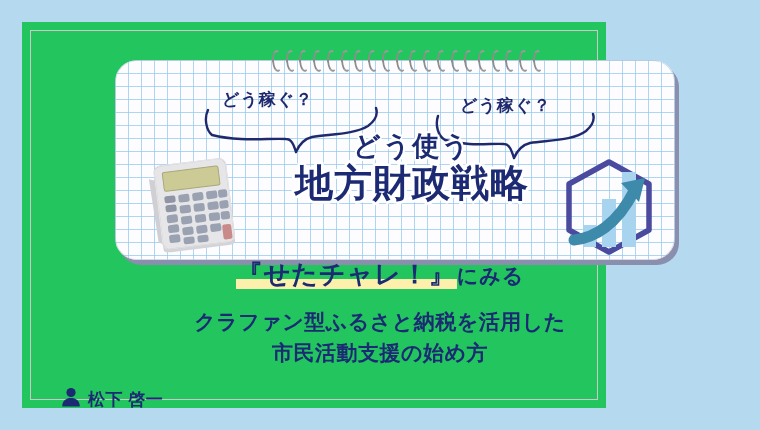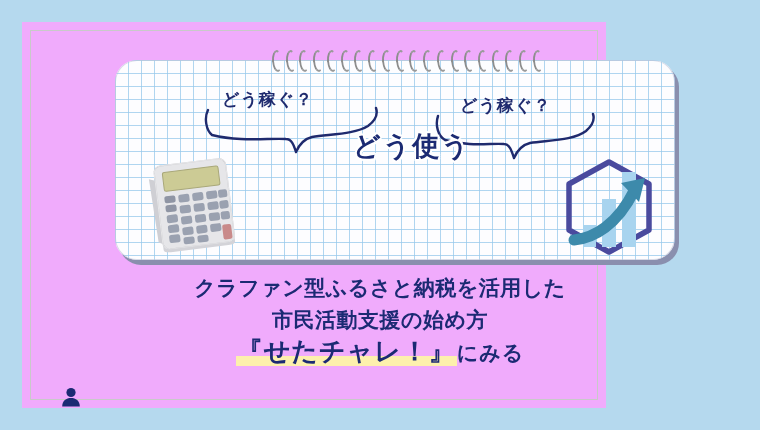--- a/index.html
+++ b/index.html
@@ -21,21 +21,21 @@
     height: 430px;
     background: #b5d9ee;
     box-sizing: border-box;
   }
   #card {
     position: absolute;
     left: 22px;
     top: 22px;
     width: 584px;
     height: 386px;
-    background: #f0abfc;
+    background: #22c55e;
     box-sizing: border-box;
   }
   #card-inner-border {
     position: absolute;
     left: 8px;
     top: 8px;
     right: 8px;
     bottom: 8px;
     border: 1.5px solid #c9c9c9;
     box-sizing: border-box;
@@ -332,34 +332,36 @@
     <div class="bubble" id="bubble2">
       <span class="bubble-text">どう稼ぐ？</span>
       <svg width="175" height="45" viewBox="0 0 175 45">
         <path d="M6 2 C 3 11, 6 22, 13 26 C 38 33, 58 29, 72 30 C 78 30, 80 38, 82 44
                  C 85 37, 90 31, 98 29 C 120 26, 142 26, 154 17 C 161 11, 163 6, 161 0" fill="none" stroke="#1f2a6e" stroke-width="2.4" stroke-linecap="round" stroke-linejoin="round"></path>
       </svg>
     </div>
 
     <div id="title-block">
       <div id="title-line1">どう使う</div>
+      <div id="title-line2">地方財政戦略</div>
     </div>
 
     <div id="author">
       <span>
         <svg width="22" height="22" viewBox="0 0 22 22">
           <circle cx="11" cy="6.5" r="4.6" fill="#1b2a73"></circle>
           <path d="M2.2 20.5 C 2.2 14.6, 6.2 12, 11 12 C 15.8 12, 19.8 14.6, 19.8 20.5 Z" fill="#1b2a73"></path>
         </svg>
       </span>
+      <span id="author-name">松下 啓一</span>
     </div>
 
   </div>
 
   <div id="lower-block">
+    <div id="subtitle-main"><span class="hl">『せたチャレ！』</span><span class="tail">にみる</span></div>
     <div id="subtitle-sub">
       <div>クラファン型ふるさと納税を活用した</div>
       <div>市民活動支援の始め方</div>
     </div>
-    <div id="subtitle-main"><span class="hl">『せたチャレ！』</span><span class="tail">にみる</span></div>
   </div>
 
 </div>
 
 </body></html>

